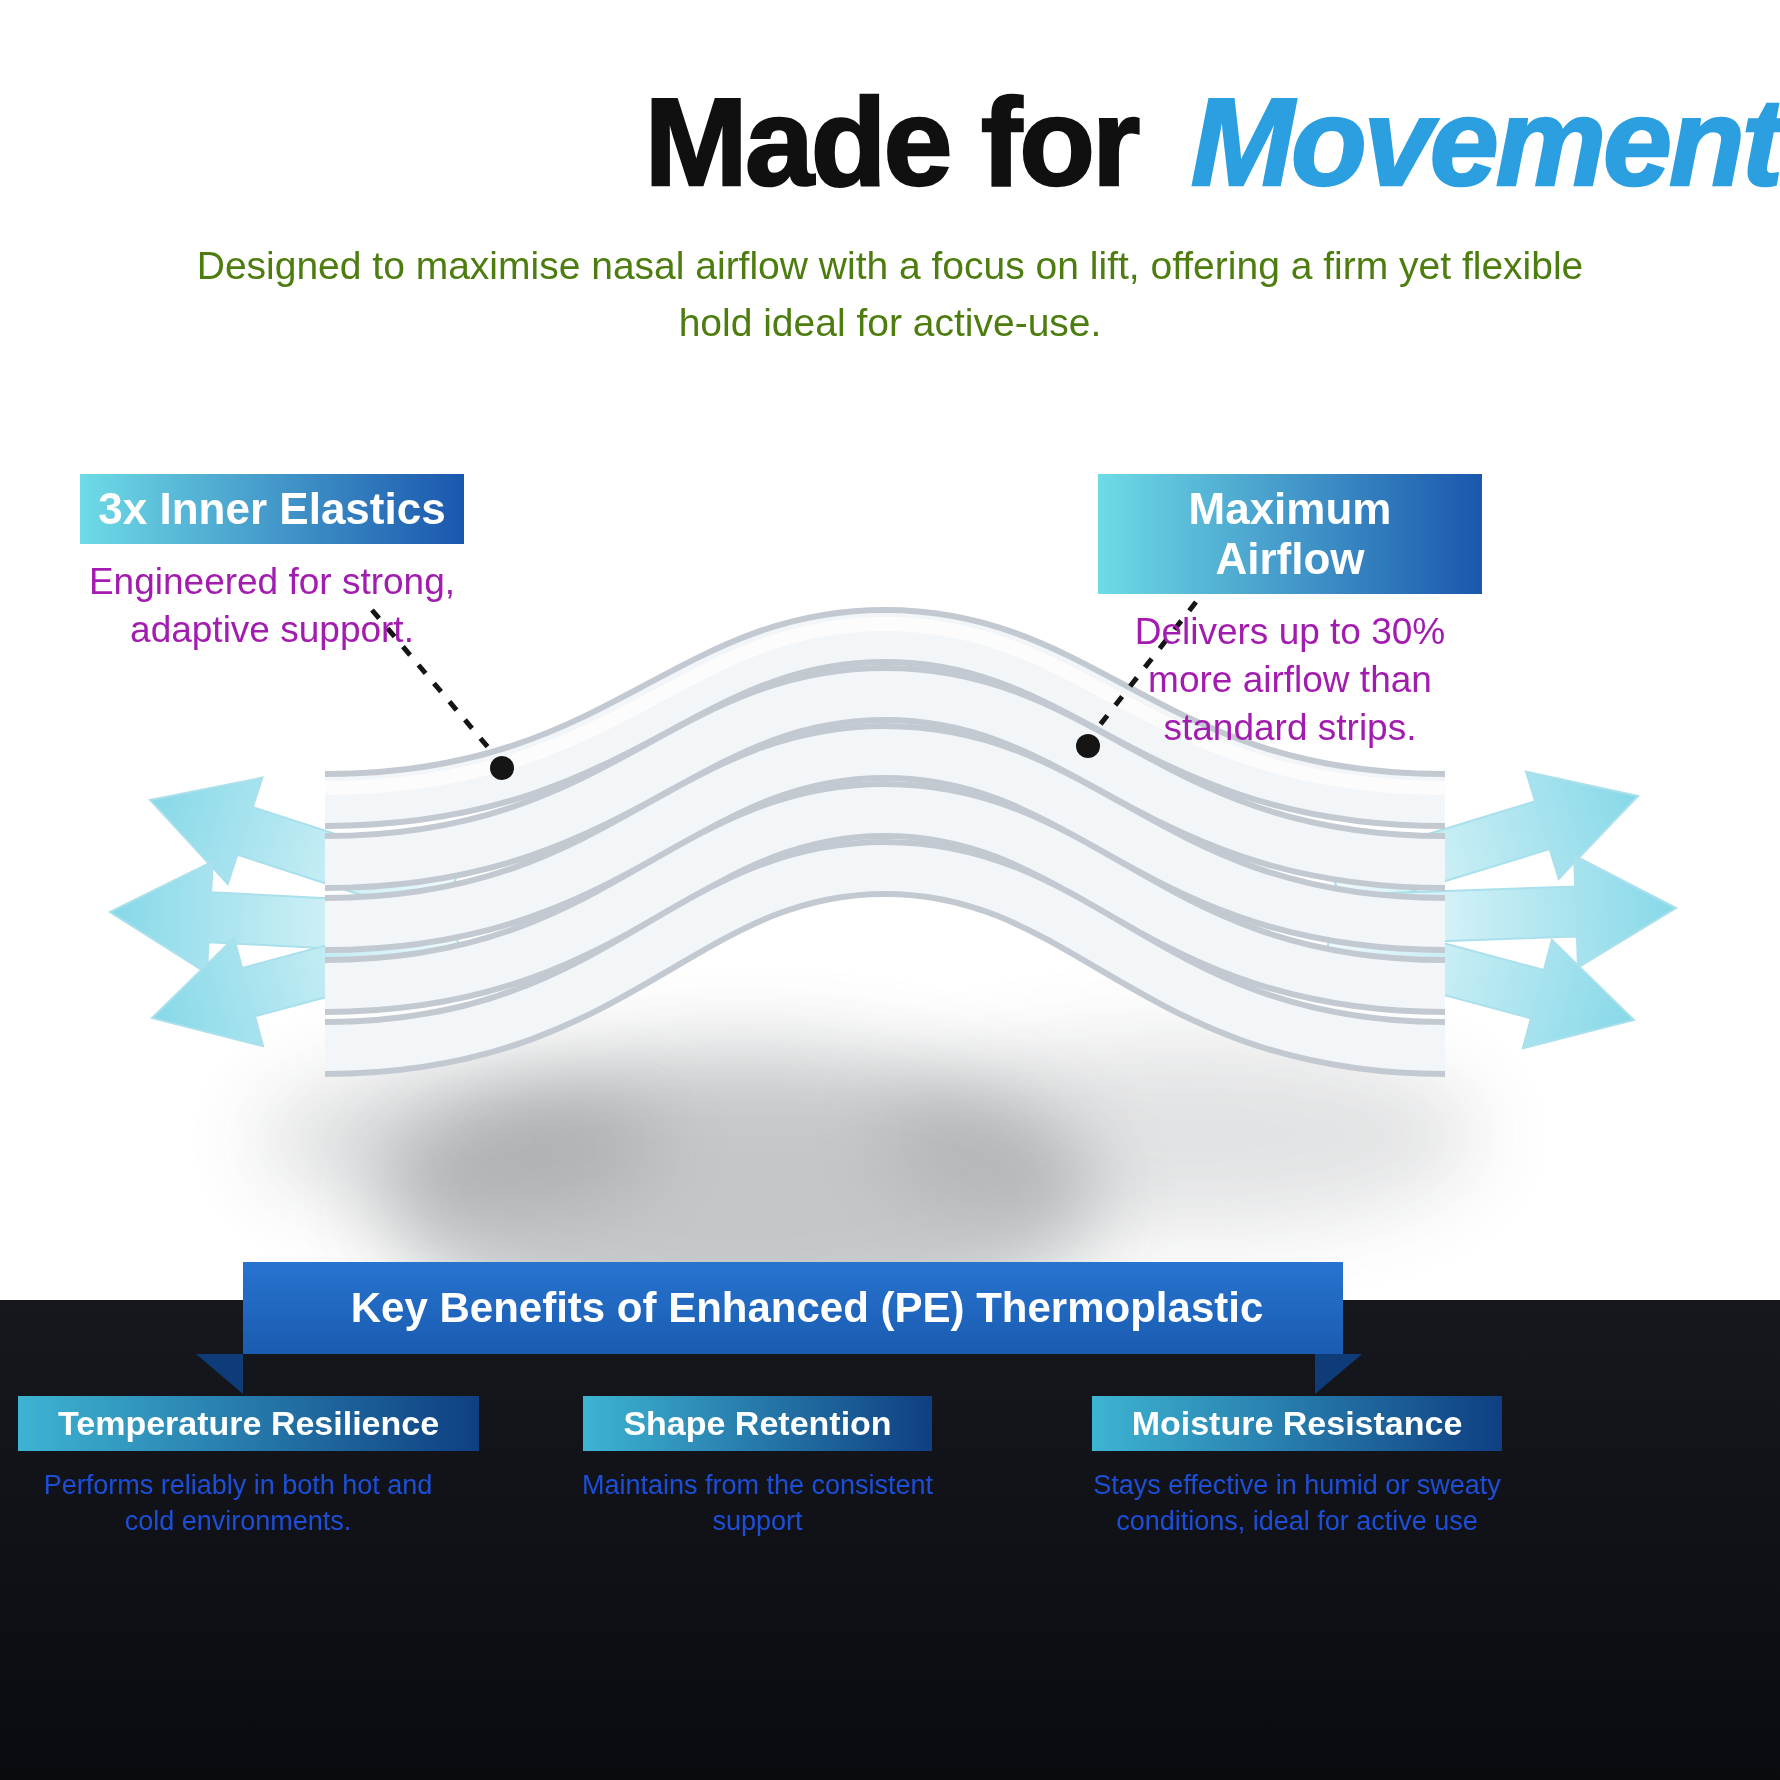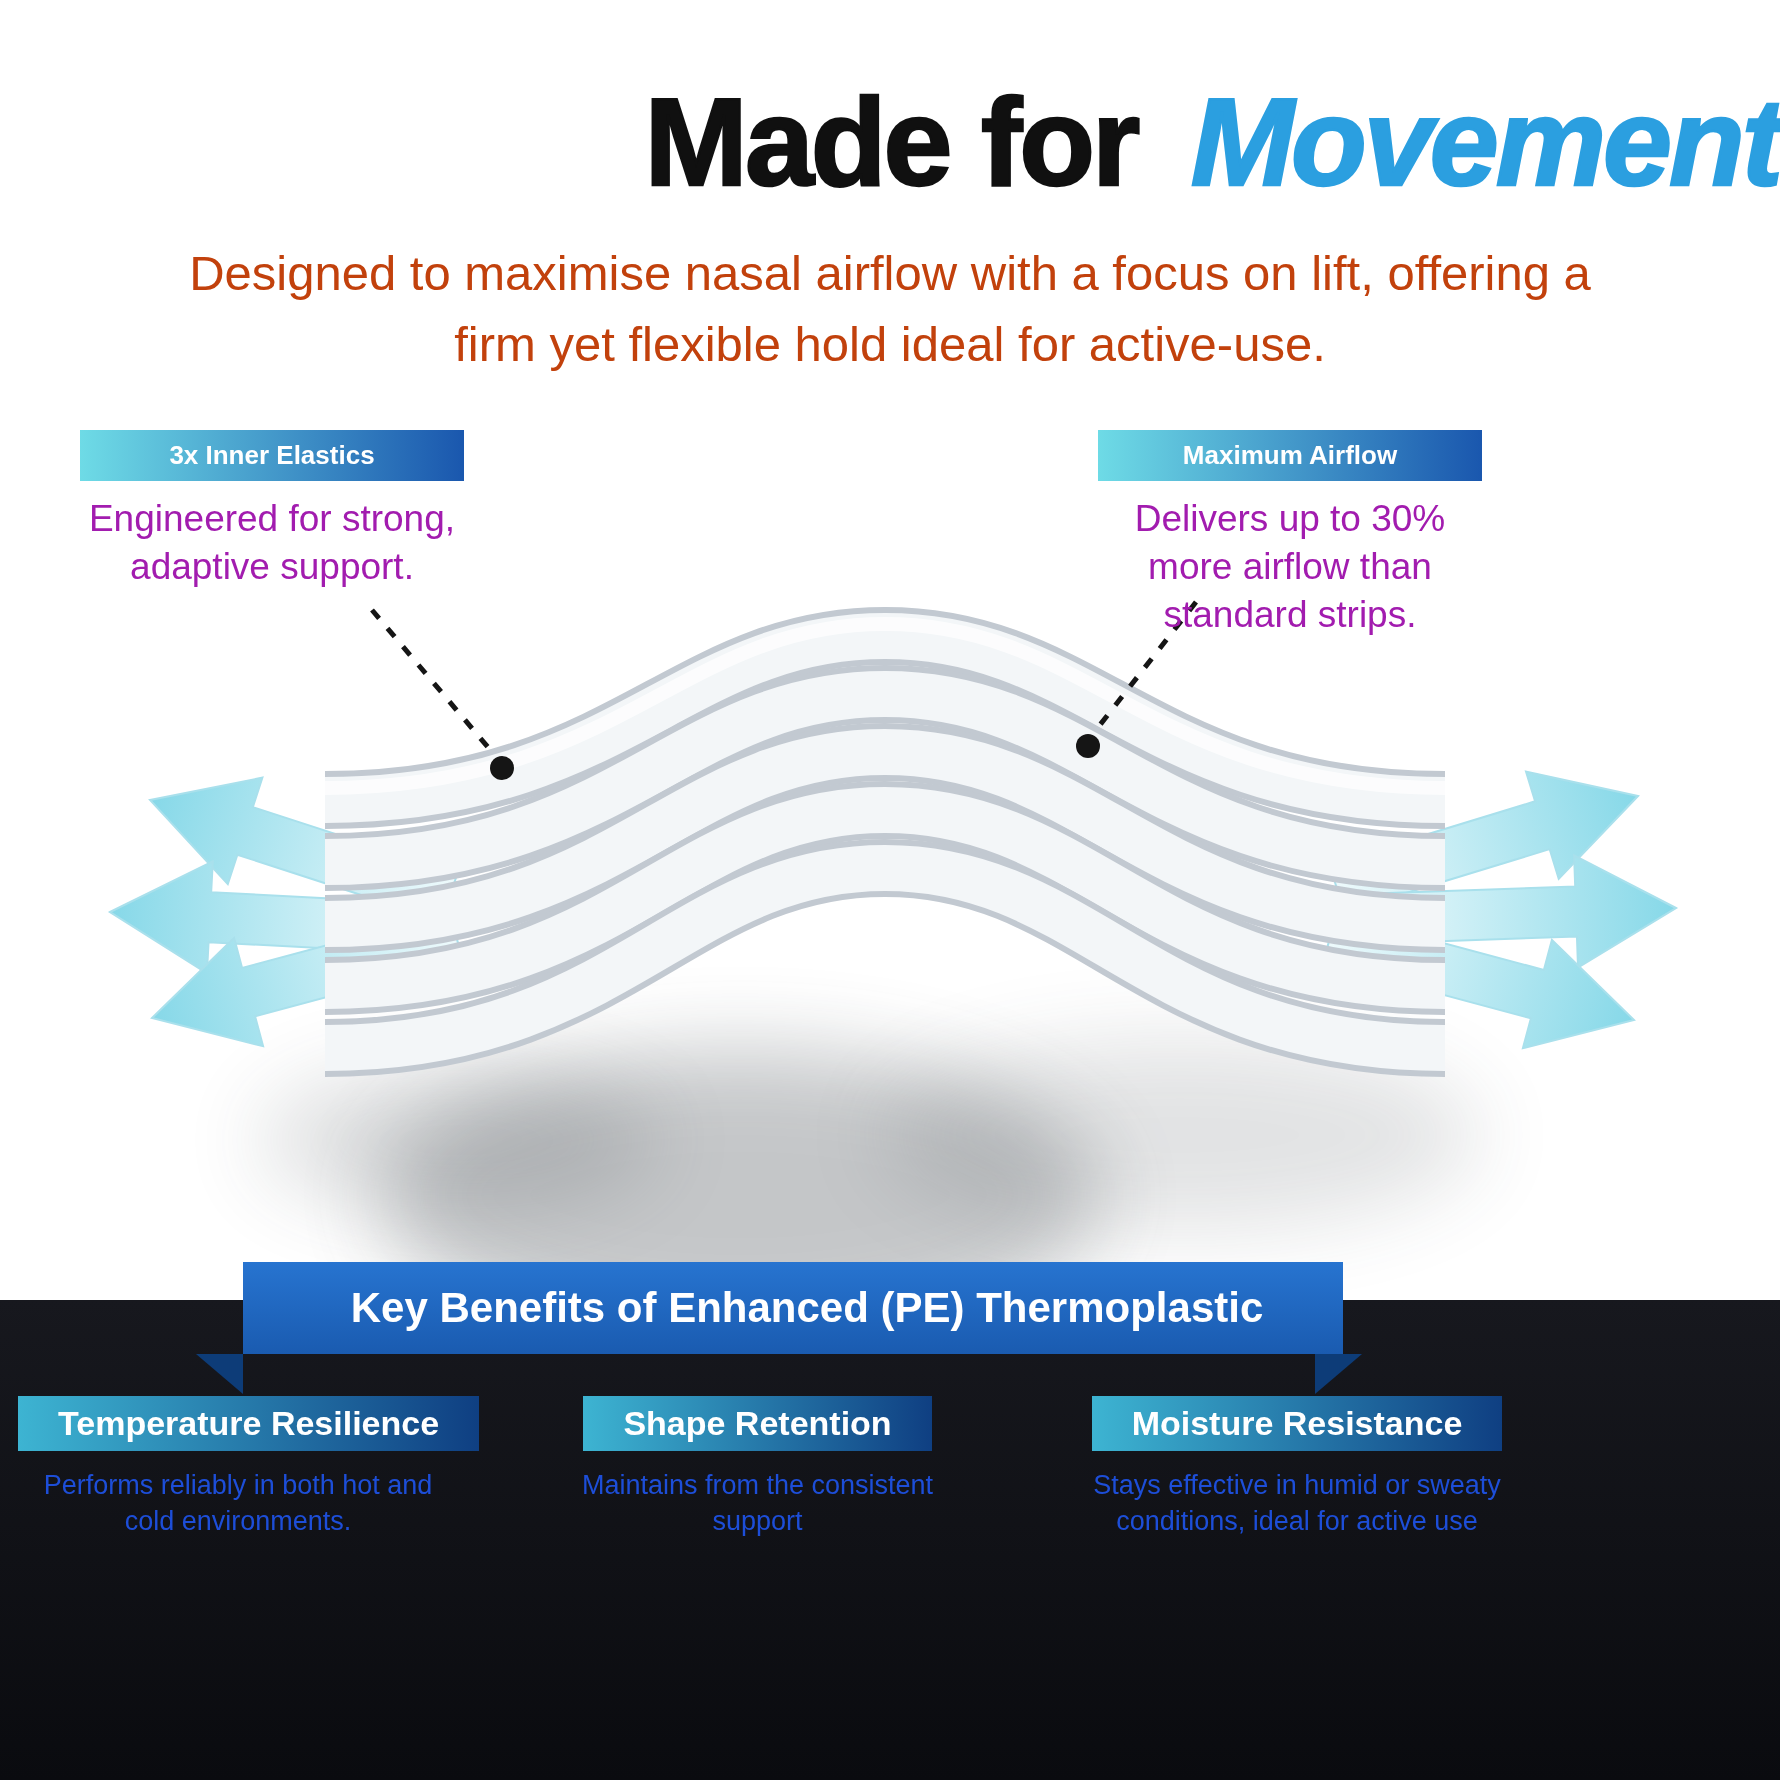--- a/index.html
+++ b/index.html
@@ -10,30 +10,31 @@
   
   .title {
     position:absolute; top:80px; left:0; width:100%; text-align:right;
     font-size:124px; font-weight:bold; letter-spacing:-3px; line-height:1;
     color:#101010; z-index:2; white-space:nowrap;
   }
   .title .seg { -webkit-text-stroke:2.5px currentColor; }
   .title .accent { color:#2b9fe0; font-style:italic; margin-left:22px; }
   .subtitle {
     position:absolute; top:238px; left:50%; transform:translateX(-50%);
-    width:1420px; text-align:center; font-size:49px; color:#c2410c;
+    width:1420px; text-align:center; font-size:39px; color:#4d7c0f;
     line-height:1.45; z-index:2;
   }
   
   .callout { position:absolute; width:384px; text-align:center; z-index:2; }
   .callout.left  { left:80px;  top:430px; }
   .callout.right { left:1098px; top:430px; }
   .callout-label {
-    display:block; padding:10px 18px; color:#ffffff; font-weight:bold; font-size:26px;
+    display:block; padding:10px 18px; color:#ffffff; font-weight:bold; font-size:44px;
     background:linear-gradient(90deg,#6edbe6,#1a57ae);
+    margin-top:44px;
   }
   .callout-desc { margin-top:14px; font-size:37px; color:#a21caf; line-height:1.3; }
   
   .figure { position:absolute; left:0; top:0; width:1780px; height:1780px; z-index:1; pointer-events:none; }
   
   .bottom {
     position:absolute; left:0; top:1300px; width:1780px; height:480px;
     background:linear-gradient(180deg,#17181e,#0a0b0f); z-index:2;
   }
   .ribbon {

